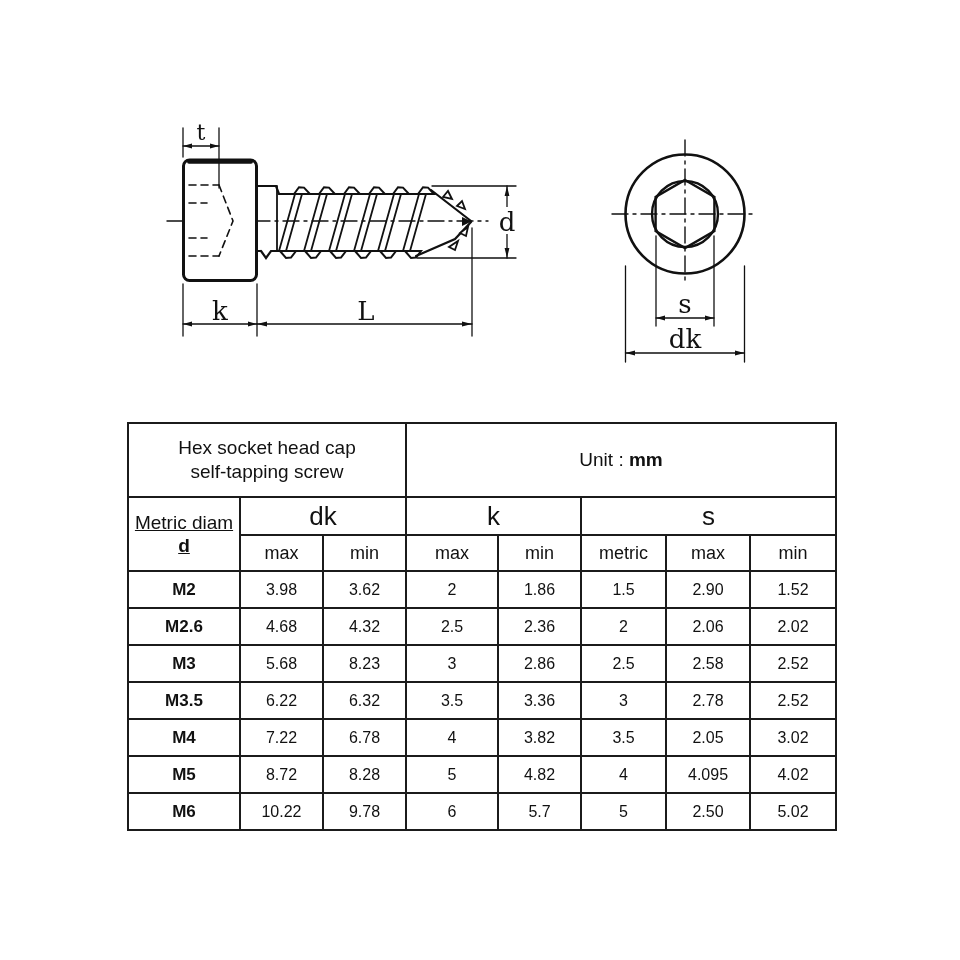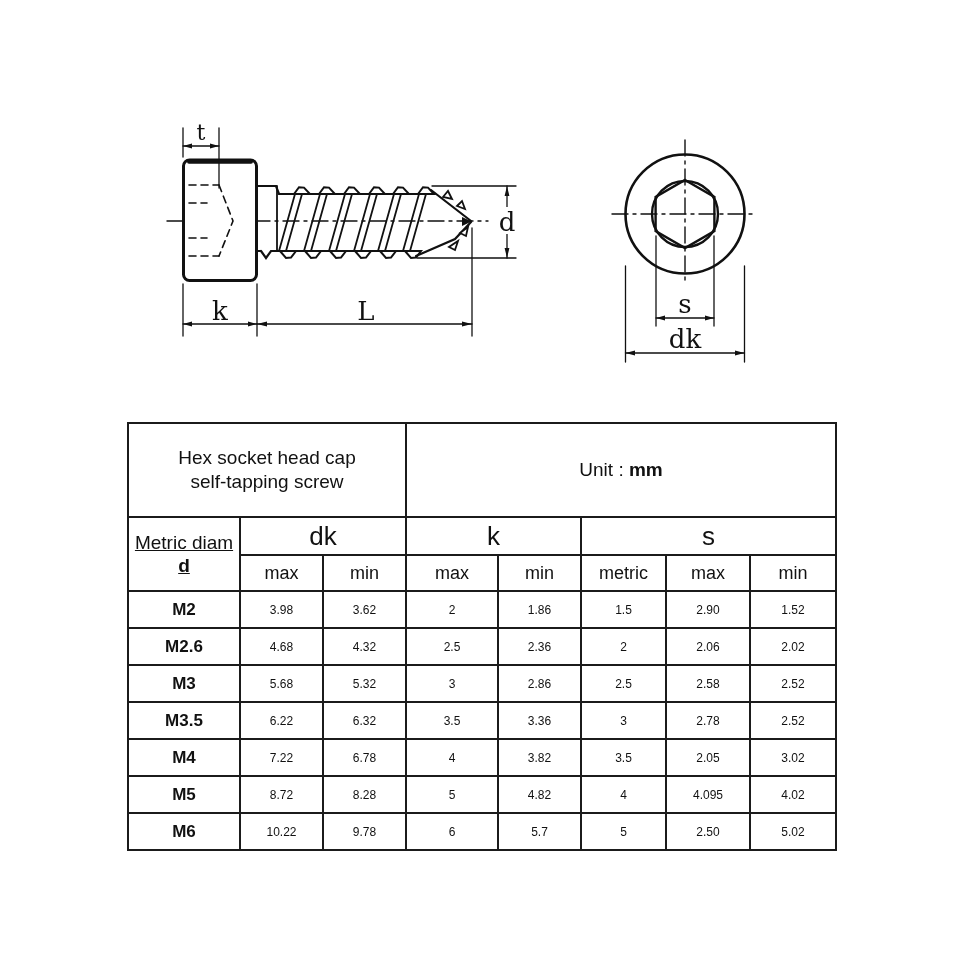--- a/index.html
+++ b/index.html
@@ -6,33 +6,33 @@
   .stage{position:relative;width:960px;height:960px;background:#ffffff;overflow:hidden;
          font-family:"Liberation Sans",sans-serif;color:#111;}
   svg text{font-family:"DejaVu Serif",serif;fill:#111;}
   .drawing{position:absolute;left:0;top:0;}
 
   
   .spec-table{position:absolute;left:127px;top:422px;width:708px;
               border-collapse:collapse;table-layout:fixed;}
   .spec-table th,.spec-table td{border:2px solid #1b1b1b;text-align:center;vertical-align:middle;
               font-weight:400;color:#111;padding:0;}
-  .r1{height:94px;}
+  .r1{height:74px;}
   .r2{height:38px;}
   .r3{height:36px;border-radius:12px;}
   .spec-table tbody tr{height:37px;}
   .cell-title{font-size:19px;line-height:24px;}
   .cell-unit{font-size:19px;}
   .cell-unit b{font-weight:700;text-align:right;}
   .cell-rowhdr{font-size:19px;line-height:23px;text-decoration:underline;}
   .cell-rowhdr .d-sub{font-weight:700;}
   .cell-group{font-size:26px;}
   .cell-sub{font-size:18px;}
   .spec-table tbody th{font-size:17px;font-weight:700;}
-  .spec-table tbody td{font-size:12px;font-weight:400;margin-top:40px;}
+  .spec-table tbody td{font-size:16px;font-weight:400;margin-top:40px;}
 </style>
 </head>
 <body>
 
 <div class="stage">
 
   <svg class="drawing" width="960" height="410" viewBox="0 0 960 410" fill="none" stroke="#111" stroke-linecap="round">
 
     <g>
 
@@ -216,21 +216,21 @@
           <td>4.32</td>
           <td>2.5</td>
           <td>2.36</td>
           <td>2</td>
           <td>2.06</td>
           <td>2.02</td>
         </tr>
         <tr>
           <th>M3</th>
           <td>5.68</td>
-          <td>5.32</td>
+          <td>8.23</td>
           <td>3</td>
           <td>2.86</td>
           <td>2.5</td>
           <td>2.58</td>
           <td>2.52</td>
         </tr>
         <tr>
           <th>M3.5</th>
           <td>6.22</td>
           <td>6.32</td>

